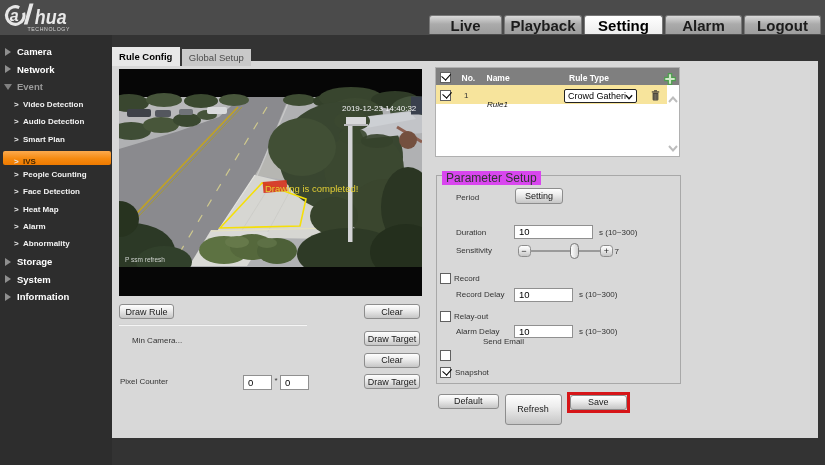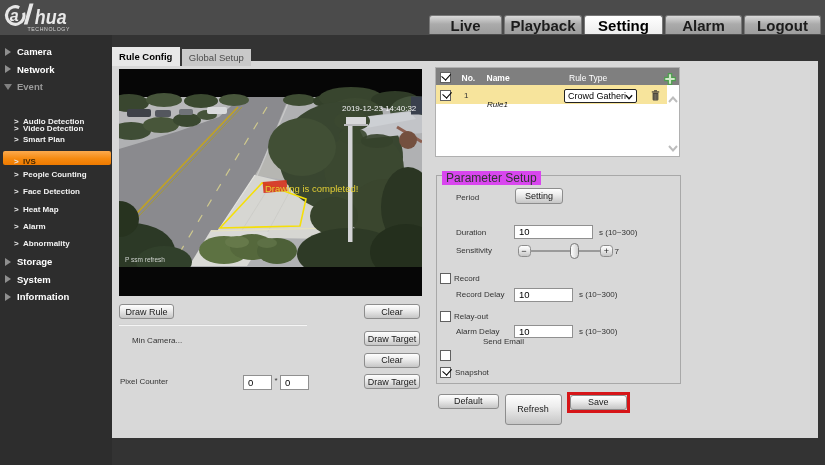--- a/index.html
+++ b/index.html
@@ -44,21 +44,21 @@
 <div class="ttab act" style="left:584px;width:79px;">Setting</div>
 <div class="ttab" style="left:665px;width:77px;">Alarm</div>
 <div class="ttab" style="left:744px;width:77px;">Logout</div>
 
 <div class="tri-r" style="left:5px;top:47.5px;"></div>
 <div class="m1" style="top:46px;">Camera</div>
 <div class="tri-r" style="left:5px;top:65px;"></div>
 <div class="m1" style="top:63.5px;">Network</div>
 <div class="tri-d" style="left:4px;top:83.5px;"></div>
 <div class="m1" style="top:81px;color:#9a9a9a;">Event</div>
-<div class="m2" style="top:99.5px;margin-top:24px;">Video Detection</div>
+<div class="m2" style="top:99.5px;">Video Detection</div>
 <div class="m2" style="top:117px;">Audio Detection</div>
 <div class="m2" style="top:134.5px;">Smart Plan</div>
 <div class="abs" style="left:2.5px;top:150.5px;width:108px;height:14.5px;border-radius:2px;background:linear-gradient(#fcaa4e,#f68a10 55%,#ee7a00);"></div>
 <div class="m2" style="top:157px;color:#4a2a00;">IVS</div>
 <div class="m2" style="top:169.5px;">People Counting</div>
 <div class="m2" style="top:187px;">Face Detection</div>
 <div class="m2" style="top:204.5px;text-align:right;">Heat Map</div>
 <div class="m2" style="top:221.5px;">Alarm</div>
 <div class="m2" style="top:238.5px;">Abnormality</div>
 <div class="tri-r" style="left:5px;top:257.5px;"></div>
@@ -173,21 +173,21 @@
 <div class="inp" style="left:243px;top:375px;width:29px;height:15px;">0</div>
 <div class="lbl" style="left:274.5px;top:376px;">*</div>
 <div class="inp" style="left:280px;top:375px;width:29px;height:15px;">0</div>
 <div class="btn" style="left:364px;top:374px;width:56px;height:15px;">Draw Target</div>
 
 <div class="abs" style="left:435px;top:67px;width:245px;height:90px;background:#fff;border:1px solid #b0b0b0;box-sizing:border-box;"></div>
 <div class="abs" style="left:436px;top:68px;width:243px;height:17px;background:#7f7f7f;"></div>
 <div class="chk on" style="left:439.5px;top:71.5px;"></div>
 <div class="lbl" style="left:461.5px;top:72.5px;color:#fff;font-weight:bold;font-size:8.5px;">No.</div>
 <div class="lbl" style="left:486.5px;top:72.5px;color:#fff;font-weight:bold;font-size:8.5px;">Name</div>
-<div class="lbl" style="left:569px;top:72.5px;color:#fff;font-weight:normal;font-size:8.5px;">Rule Type</div>
+<div class="lbl" style="left:569px;top:72.5px;color:#fff;font-weight:bold;font-size:8.5px;">Rule Type</div>
 <svg class="abs" style="left:663.5px;top:72.5px;" width="12" height="12" viewBox="0 0 12 12">
     <path d="M4.3 0.7 h3.4 v3.6 h3.6 v3.4 h-3.6 v3.6 h-3.4 v-3.6 h-3.6 v-3.4 h3.6 z" fill="#cfe8c8" stroke="#4d9e4d" stroke-width="1.2"></path>
   </svg>
 <div class="abs" style="left:436px;top:85px;width:231px;height:18.5px;background:#f7e49c;"></div>
 <div class="chk on" style="left:440px;top:89.5px;"></div>
 <div class="lbl" style="left:464px;top:91px;">1</div>
 <div class="lbl" style="left:487px;top:100px;color:#111;font-style:italic;">Rule1</div>
 <div class="abs" style="left:564px;top:89px;width:73px;height:14px;background:#fff;border:1px solid #222;border-radius:2px;box-sizing:border-box;font-size:9px;color:#000;display:flex;align-items:center;padding-left:3px;white-space:nowrap;">Crowd Gatheri
   <svg style="position:absolute;right:3px;top:3px;" width="8" height="8" viewBox="0 0 9 9">
       <path d="M1 2.5 L4.5 6.5 L8 2.5" fill="none" stroke="#111" stroke-width="1.5"></path>

